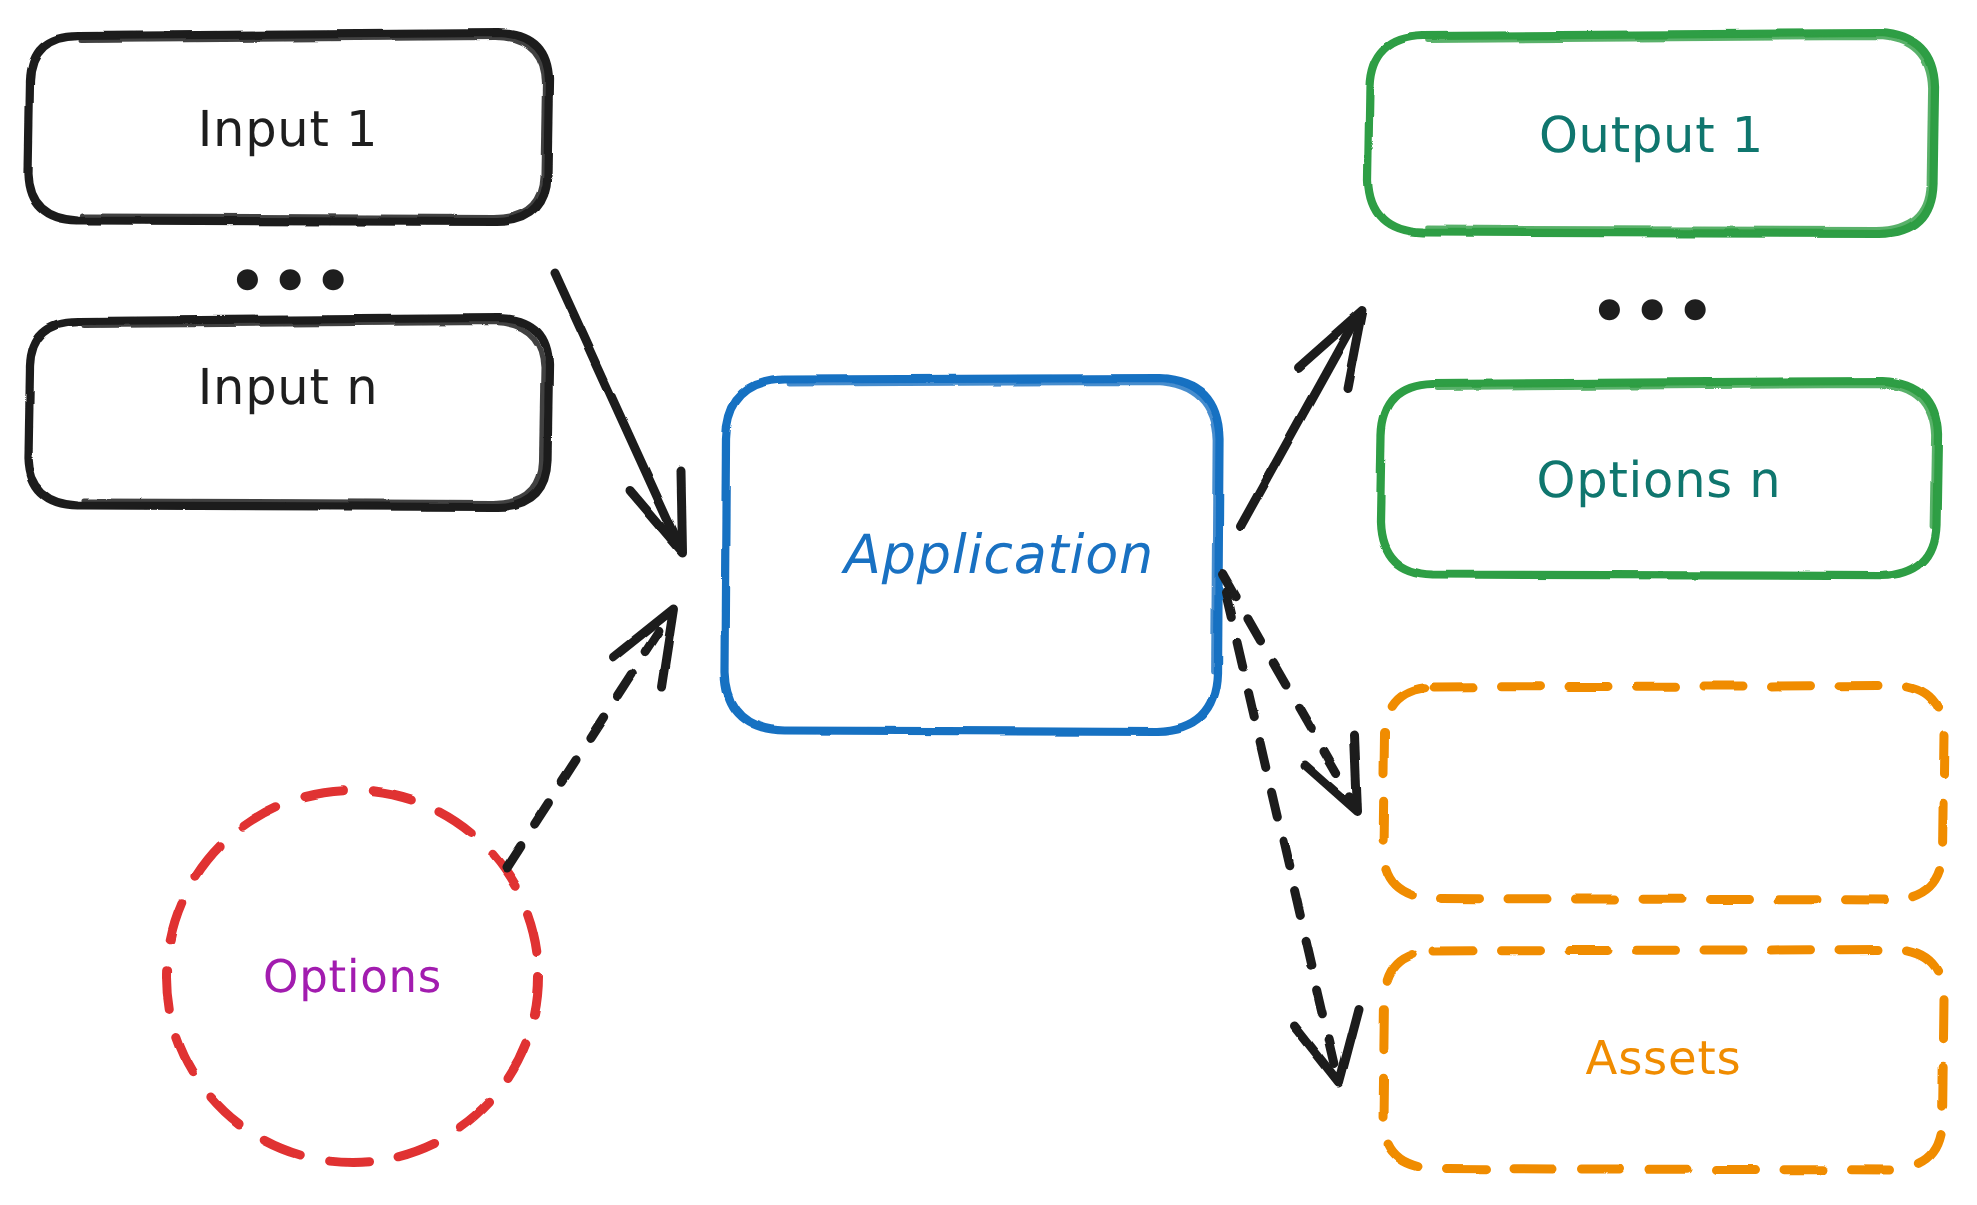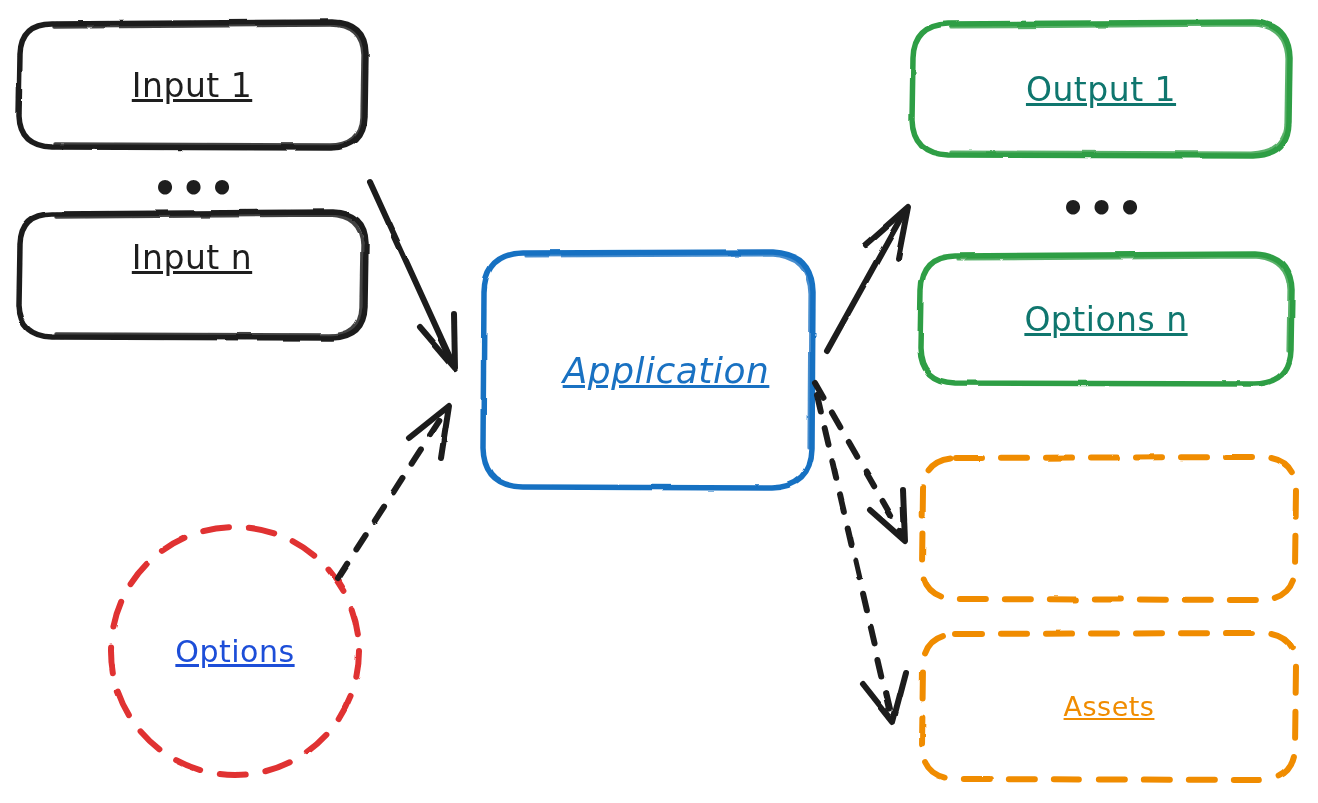--- a/index.html
+++ b/index.html
@@ -29,36 +29,35 @@
     position: absolute;
     display: flex;
     align-items: center;
     justify-content: center;
     font-family: "DejaVu Sans", sans-serif;
     font-weight: 400;
     letter-spacing: 0.5px;
     white-space: nowrap;
     pointer-events: none;
     user-select: none;
-    text-decoration: underline;
   }
   .lbl-black { color: #1e1e1e; }
   .lbl-green { color: #0f766e; }
   .lbl-blue  { color: #1971c2; }
-  .lbl-red   { color: #1d4ed8; }
+  .lbl-red   { color: #a21caf; }
   .lbl-orange{ color: #f08c00; }
 
   .lbl-input1   { left: 18px;  top: 22px;  width: 348px; height: 126px; font-size: 33px; }
   .lbl-inputn   { left: 18px;  top: 194px; width: 348px; height: 126px; font-size: 33px; }
   .lbl-output1  { left: 912px; top: 22px;  width: 378px; height: 134px; font-size: 33px; }
   .lbl-outputn  { left: 920px; top: 255px; width: 372px; height: 128px; font-size: 33px; }
   .lbl-app      { left: 501px; top: 252px; width: 330px; height: 236px; font-size: 36px; font-style: italic; }
   .lbl-options  { left: 110px; top: 526px; width: 250px; height: 250px; font-size: 30px; }
   .lbl-stats    { left: 922px; top: 457px; width: 374px; height: 144px; font-size: 31px; }
-  .lbl-assets   { left: 922px; top: 632px; width: 374px; height: 148px; font-size: 27px; }
+  .lbl-assets   { left: 922px; top: 632px; width: 374px; height: 148px; font-size: 31px; }
 
   .ellipsis {
     position: absolute;
     display: flex;
     align-items: center;
     justify-content: center;
     color: #1e1e1e;
     font-size: 40px;
     font-weight: 700;
     line-height: 0.4;

